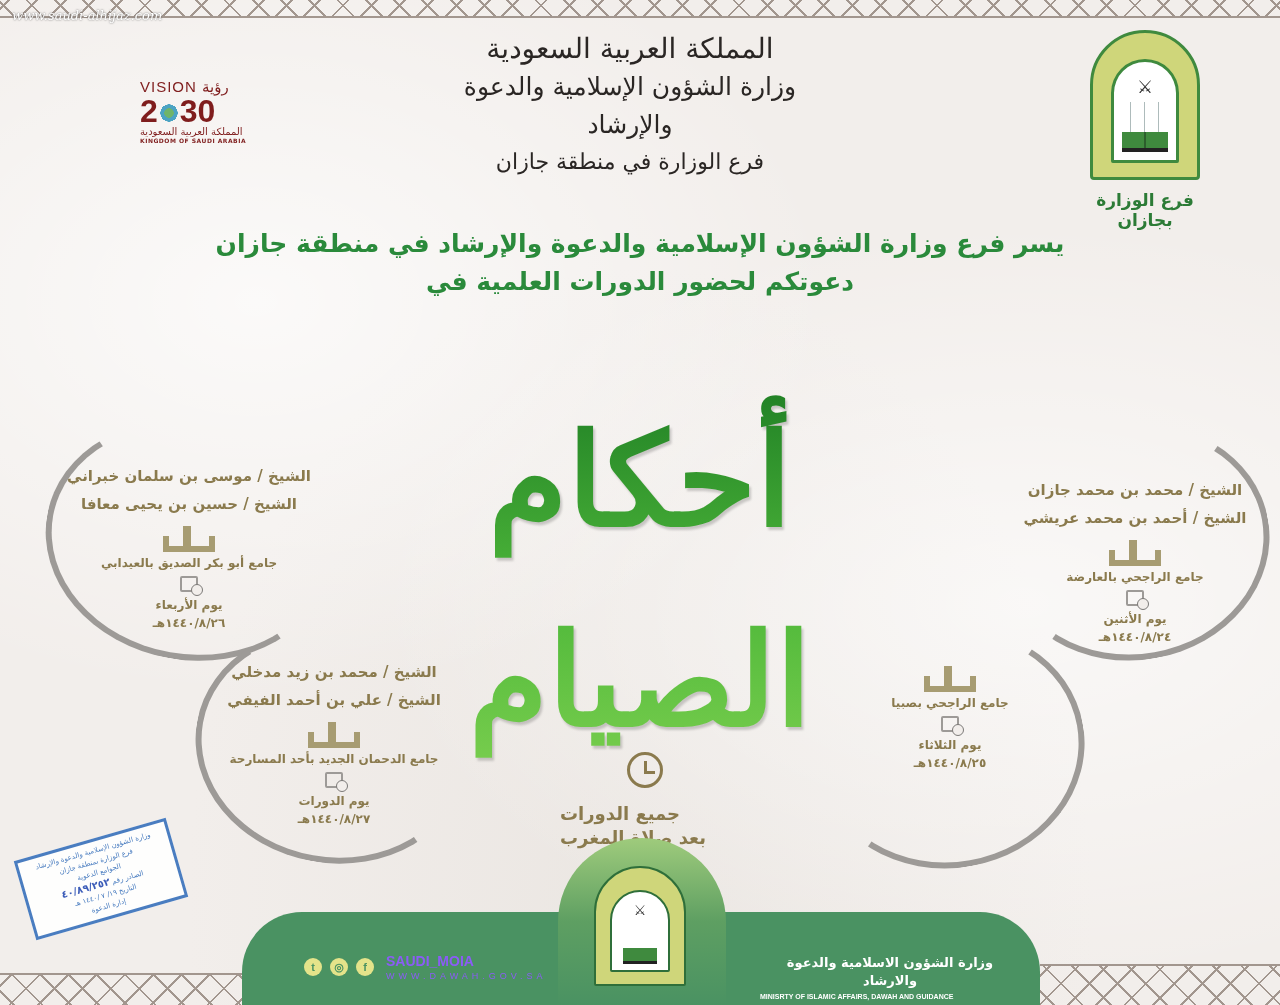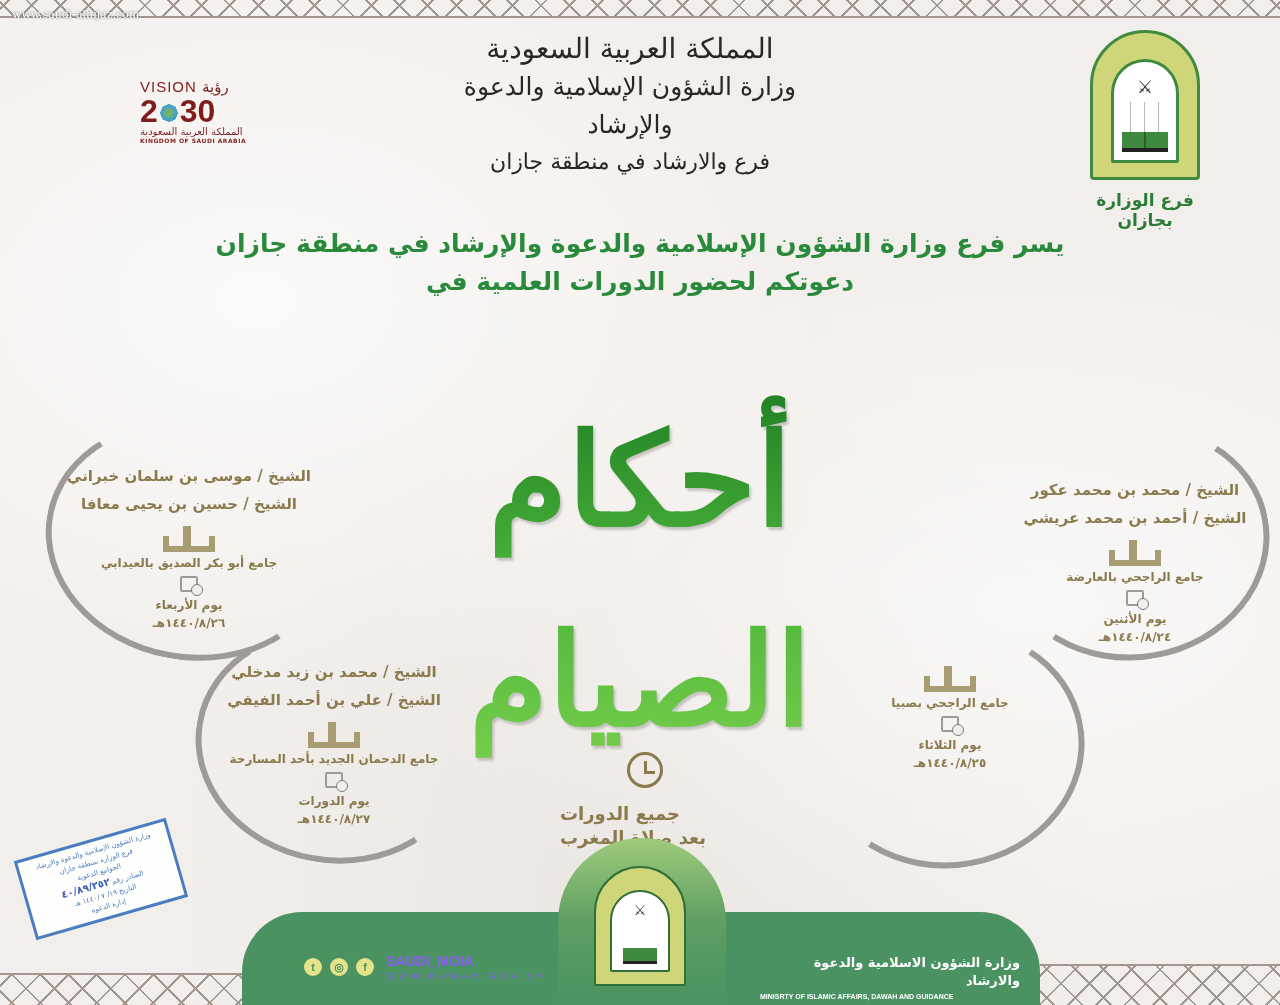--- a/index.html
+++ b/index.html
@@ -20,22 +20,22 @@
     position: absolute; height: 18px;
     background:
       repeating-linear-gradient(45deg, transparent 0 9px, #8f8178 9px 11px, transparent 11px 20px),
       repeating-linear-gradient(-45deg, transparent 0 9px, #8f8178 9px 11px, transparent 11px 20px);
     border-bottom: 2px solid #8f8178;
     opacity: 0.8;
   }
   .border-band.bottom { border-bottom: none; border-top: 2px solid #8f8178; height: 32px; }
 
   .watermark {
-    left: 12px; top: 8px; font-size: 11px; color: #fff;
-    text-shadow: 0 0 2px #555; font-family: "DejaVu Serif", serif; 
+    left: 12px; top: 8px; font-size: 13px; color: #fff;
+    text-shadow: 0 0 2px #555; font-family: "DejaVu Serif", serif; font-style: italic;
   }
 
   
   .vision { left: 140px; top: 78px; width: 120px; color: #7f1d1d; }
   .vision .v1 { font-size: 15px; letter-spacing: 1px; font-family: "Liberation Sans", sans-serif; }
   .vision .v2 { font-size: 32px; font-weight: bold; line-height: 30px; font-family: "Liberation Sans", sans-serif; }
   .vision .v2 .dot { display:inline-block; width: 22px; height: 22px; border-radius: 50%;
     background: radial-gradient(circle, #6fb46a 0 30%, #4ba3c3 31% 55%, transparent 56%); vertical-align: -2px; }
   .vision .v3 { font-size: 10px; }
   .vision .v4 { font-size: 6px; letter-spacing: 0.5px; font-weight: bold; }
@@ -126,21 +126,21 @@
     width: 34px; height: 16px; background:#3f8a3e; border-bottom: 3px solid #222; }
   .footer-logo .in .sw { position:absolute; left: 50%; top: 10px; transform: translateX(-50%); font-size: 14px; color:#333; }
 
   .social { left: 304px; top: 958px; display: flex; gap: 8px; }
   .social span { width: 18px; height: 18px; border-radius: 50%; background: #e4e38a; color: #4a9262;
     font-size: 11px; line-height: 18px; text-align: center; font-weight: bold; font-family: "Liberation Sans", sans-serif; }
   .handle { left: 386px; top: 953px; color: #8b5cf6; font-family: "Liberation Sans", sans-serif; }
   .handle .h1 { font-size: 14px; font-weight: bold; line-height: 16px; }
   .handle .h2 { font-size: 9px; letter-spacing: 4px; line-height: 14px; }
   .ministry-foot { left: 760px; top: 954px; width: 260px; color: #fff; text-align: left; }
-  .ministry-foot .m1 { direction: rtl; text-align: right; font-size: 13px; font-weight: bold; line-height: 18px; }
+  .ministry-foot .m1 { direction: rtl; text-align: center; font-size: 13px; font-weight: bold; line-height: 18px; }
   .ministry-foot .m2 { font-size: 7px; font-weight: bold; line-height: 14px; font-family: "Liberation Sans", sans-serif; }
 </style>
 </head>
 <body>
 
 <div class="border-band" style="left:0;top:0;width:1280px;"></div>
 <div class="border-band bottom" style="left:0;top:973px;width:250px;"></div>
 <div class="border-band bottom" style="left:1040px;top:964px;width:240px;height:41px;"></div>
 
 <div class="abs watermark">www.saudi-alhijaz.com</div>
@@ -150,21 +150,21 @@
   <div class="v2">
     <span>2</span><span class="dot"></span><span>30</span>
   </div>
   <div class="v3">المملكة العربية السعودية</div>
   <div class="v4">KINGDOM OF SAUDI ARABIA</div>
 </div>
 
 <div class="abs cal-header">
   <div class="l1">المملكة العربية السعودية</div>
   <div class="l2">وزارة الشؤون الإسلامية والدعوة والإرشاد</div>
-  <div class="l3">فرع والارشاد في منطقة جازان</div>
+  <div class="l3">فرع الوزارة في منطقة جازان</div>
 </div>
 
 <div class="abs logo-tr">
   <div class="arch">
     <div class="arch-inner">
       <span class="swords">⚔</span>
       <span class="rays"></span>
       <span class="book"></span>
     </div>
   </div>
@@ -193,21 +193,21 @@
       <i style="left:28px;width:18px;height:6px"></i>
       <i style="left:46px;width:6px;height:16px"></i>
   </span>
   <div class="mosque">جامع أبو بكر الصديق بالعيدابي</div>
   <span class="cal-icon"></span>
   <div class="day">يوم الأربعاء</div>
   <div class="date">١٤٤٠/٨/٢٦هـ</div>
 </div>
 
 <div class="session" style="left:1010px;top:476px;width:250px;">
-  <div class="sheikh">الشيخ / محمد بن محمد عكور</div>
+  <div class="sheikh">الشيخ / محمد بن محمد جازان</div>
   <div class="sheikh">الشيخ / أحمد بن محمد عريشي</div>
   <span class="mosque-icon">
     <i style="left:0;width:6px;height:16px"></i>
       <i style="left:6px;width:14px;height:6px"></i>
       <i style="left:20px;width:8px;height:26px"></i>
       <i style="left:28px;width:18px;height:6px"></i>
       <i style="left:46px;width:6px;height:16px"></i>
   </span>
   <div class="mosque">جامع الراجحي بالعارضة</div>
   <span class="cal-icon"></span>

